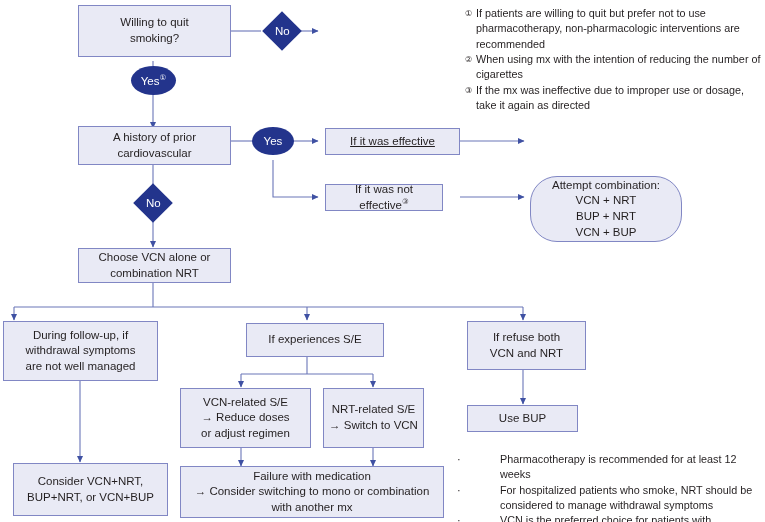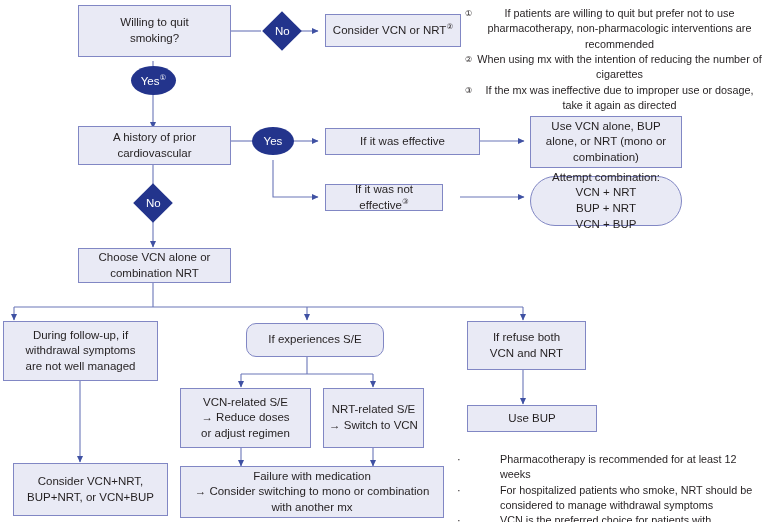--- a/index.html
+++ b/index.html
@@ -44,21 +44,21 @@
   .sup{font-size:7.5px;vertical-align:super;line-height:0;}
 
   .notes{
     position:absolute;
     font-size:10.8px;
     line-height:1.42;
     color:#231f20;
   }
   .note-row{display:flex;align-items:flex-start;margin-bottom:0px;}
   .note-mark{width:11px;flex:0 0 11px;font-size:8px;line-height:1.9;}
-  .note-txt{flex:1;text-align:center;}
+  .note-txt{flex:1;}
 
   .bullets{
     position:absolute;
     font-size:10.8px;
     line-height:1.42;
     color:#231f20;
   }
   .bullet-row{display:flex;align-items:flex-start;}
   .bullet-dot{width:11px;flex:0 0 11px;line-height:1.35;font-size:11px;}
   .bullet-txt{flex:1;padding-left:32px;}
@@ -117,82 +117,74 @@
 
       <path d="M523,370 L523,404" marker-end="url(#ah)"></path>
     </g>
   </svg>
 
   <div class="node" style="left:78px;top:5px;width:153px;height:52px;">
     <span>Willing to quit
 smoking?</span>
   </div>
 
-  <div class="node" style="left:325px;top:14px;width:136px;height:33px;">
-    <span><span>Consider VCN or NRT</span><span class="sup">②</span></span>
-  </div>
 
   <div class="node" style="left:78px;top:126px;width:153px;height:39px;">
     <span>A history of prior
 cardiovascular</span>
   </div>
 
-  <div class="node" style="left:325px;top:128px;width:155px;height:27px;">
+  <div class="node" style="left:325px;top:128px;width:135px;height:27px;text-decoration:underline;">
     <span>If it was effective</span>
   </div>
 
   <div class="node" style="left:325px;top:184px;width:118px;height:27px;">
     <span><span>If it was not effective</span><span class="sup">③</span></span>
   </div>
 
-  <div class="node" style="left:530px;top:116px;width:152px;height:52px;">
-    <span>Use VCN alone, BUP
-alone, or NRT (mono or
-combination)</span>
-  </div>
-
-  <div class="node" style="left:530px;top:176px;width:152px;height:50px;border-radius:27px;">
+
+  <div class="node" style="left:530px;top:176px;width:152px;height:66px;border-radius:27px;">
     <span>Attempt combination:
 VCN + NRT
 BUP + NRT
 VCN + BUP</span>
   </div>
 
   <div class="node" style="left:78px;top:248px;width:153px;height:35px;">
     <span>Choose VCN alone or
 combination NRT</span>
   </div>
 
   <div class="node" style="left:3px;top:321px;width:155px;height:60px;">
     <span>During follow-up, if
 withdrawal symptoms
 are not well managed</span>
   </div>
 
-  <div class="node" style="left:246px;top:323px;width:138px;height:34px;border-radius:10px;">
+  <div class="node" style="left:246px;top:323px;width:138px;height:34px;">
     <span>If experiences S/E</span>
   </div>
 
   <div class="node" style="left:467px;top:321px;width:119px;height:49px;">
     <span>If refuse both
 VCN and NRT</span>
   </div>
 
   <div class="node" style="left:180px;top:388px;width:131px;height:60px;">
     <span>VCN-related S/E
 → Reduce doses
 or adjust regimen</span>
   </div>
 
   <div class="node" style="left:323px;top:388px;width:101px;height:60px;text-align:center;">
     <span>NRT-related S/E
 → Switch to VCN</span>
   </div>
 
-  <div class="node" style="left:467px;top:405px;width:130px;height:27px;">
+  <div class="node" style="left:467px;top:405px;width:111px;height:27px;">
     <span>Use BUP</span>
   </div>
 
   <div class="node" style="left:13px;top:463px;width:155px;height:53px;">
     <span>Consider VCN+NRT,
 BUP+NRT, or VCN+BUP</span>
   </div>
 
   <div class="node" style="left:180px;top:466px;width:264px;height:52px;">
     <span>Failure with medication

